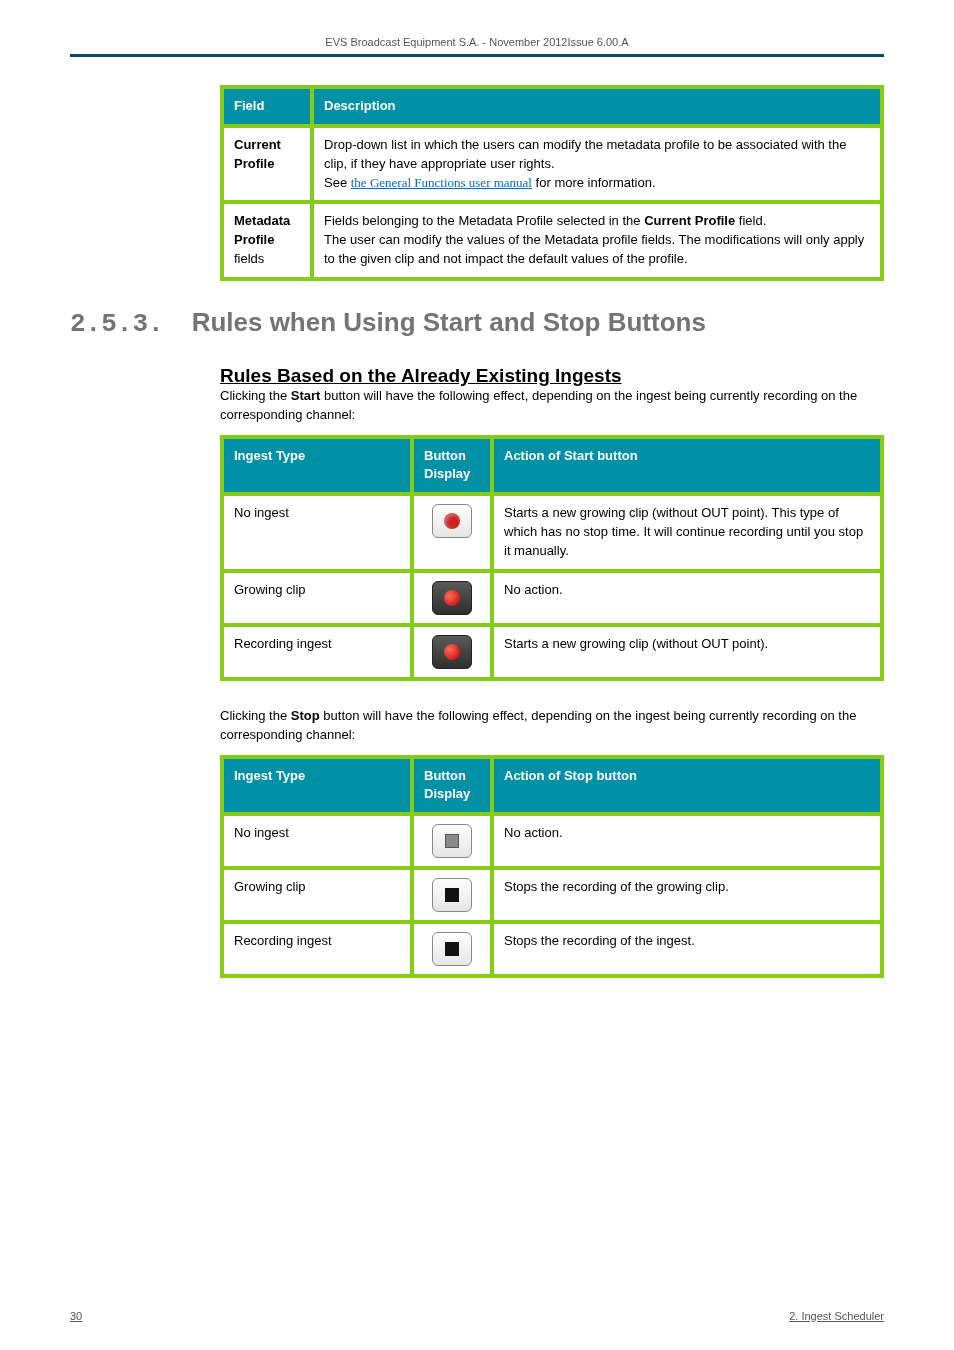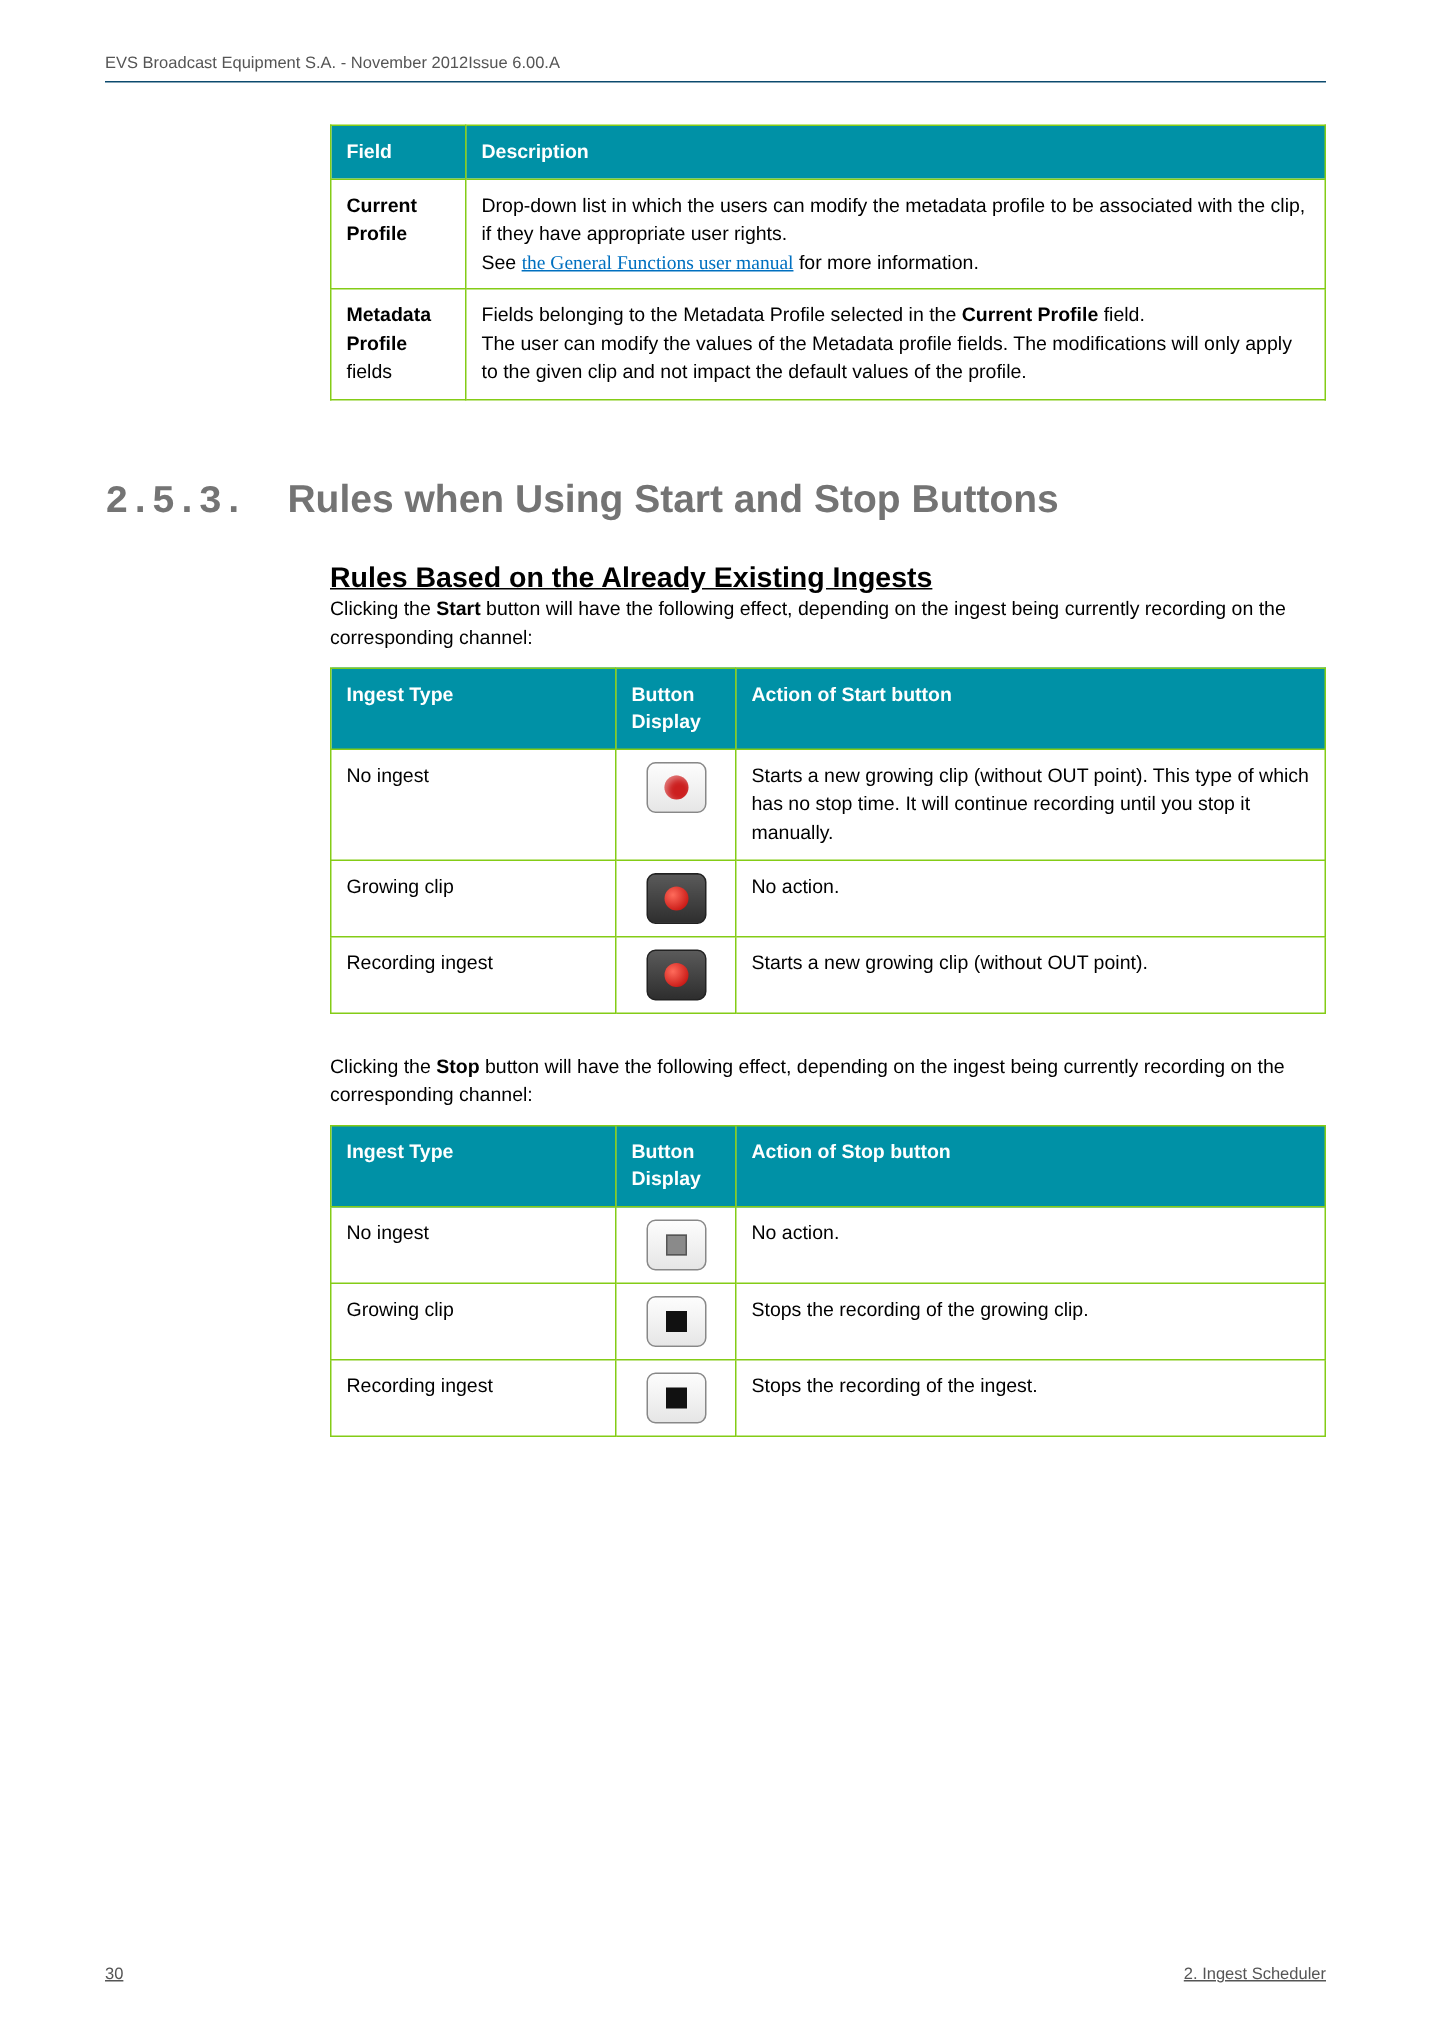--- a/index.html
+++ b/index.html
@@ -9,37 +9,37 @@
     color: #000;
     width: 954px;
     height: 1350px;
     position: relative;
   }
   .page {
     padding: 36px 70px 0 70px;
   }
   .header-line {
     display: flex;
-    justify-content: flex-start;
+    justify-content: center;
     font-size: 11px;
     color: #555;
     padding-bottom: 6px;
-    border-bottom: 1px solid #0c4a6e;
+    border-bottom: 3px solid #0c4a6e;
     margin-bottom: 28px;
   }
   .content {
     margin-left: 150px;
   }
   table.data {
     border-collapse: collapse;
     width: 100%;
     margin-bottom: 26px;
   }
   table.data th, table.data td {
-    border: 1px solid #84cc16;
+    border: 4px solid #84cc16;
     padding: 8px 10px;
     vertical-align: top;
     text-align: left;
     font-size: 13px;
     line-height: 1.45;
   }
   table.data th {
     background: #0091a6;
     color: #fff;
     font-weight: bold;
@@ -57,21 +57,20 @@
     align-items: baseline;
     gap: 28px;
     margin-left: -150px;
     margin-bottom: 26px;
     margin-top: 8px;
   }
   .section-title {
     font-size: 26px;
     font-weight: bold;
     color: #747474;
-    margin-top: 24px;
   }
   h3.subhead {
     font-size: 19px;
     font-weight: bold;
     margin-bottom: 0;
     text-decoration: underline;
   }
   p.body {
     font-size: 13px;
     line-height: 1.45;

